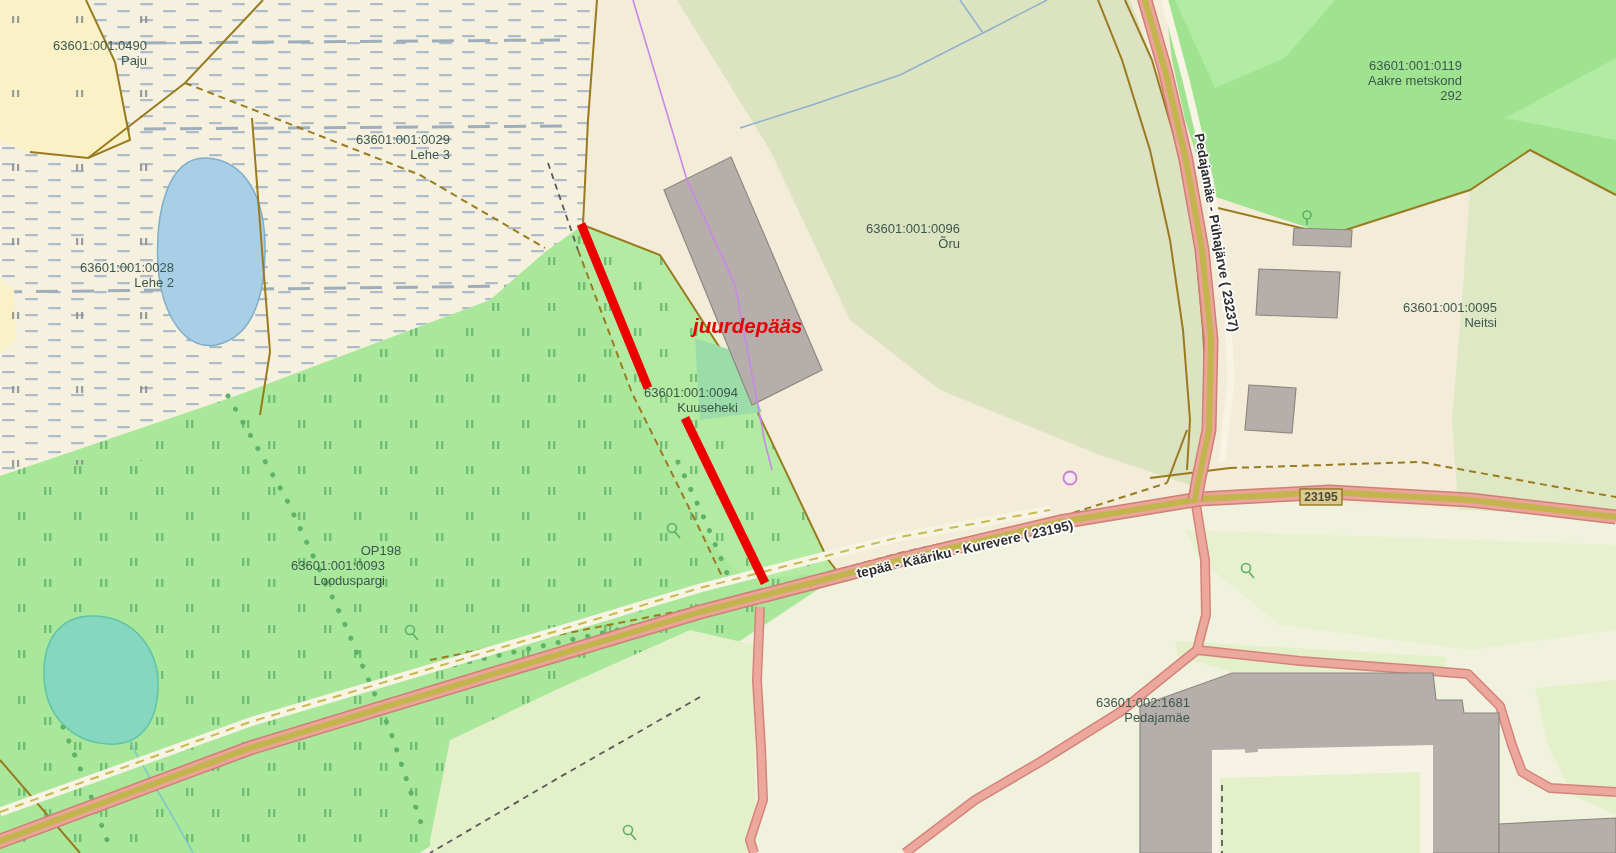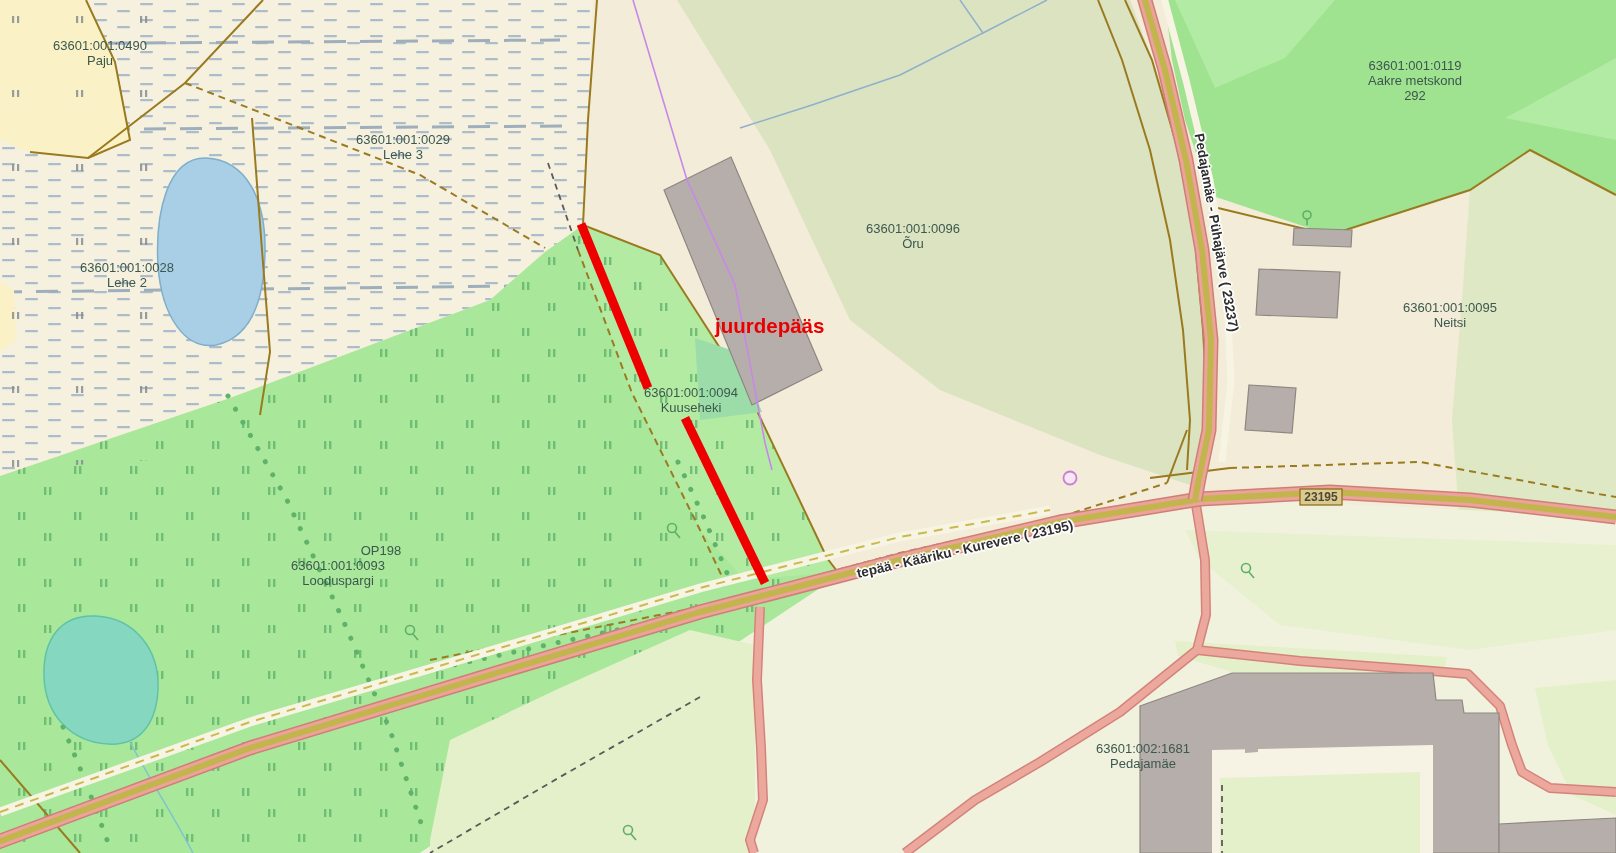--- a/index.html
+++ b/index.html
@@ -2,31 +2,31 @@
 <html><head>
 <meta charset="utf-8">
 <style>
   html,body{margin:0;padding:0;background:#e8e8e8;}
   .map{position:relative;width:1616px;height:853px;overflow:hidden;
        font-family:"Liberation Sans",sans-serif;background:#F2ECD8;}
   .map svg{position:absolute;left:0;top:0;}
   #base-svg{z-index:1;}
   #labels{position:absolute;left:0;top:0;width:1616px;height:853px;z-index:2;}
   #red-svg{z-index:3;pointer-events:none;}
-  .plabel{position:absolute;transform:translateX(-50%);text-align:center;
+  .plabel{position:absolute;transform:translateX(-50%);text-align:right;
           color:#3C584E;font-size:13px;line-height:15px;white-space:nowrap;}
   .rlabel{position:absolute;font-weight:bold;font-size:13.5px;color:#2e2e2e;white-space:nowrap;
           text-shadow:-1px -1px 0 #fff,1px -1px 0 #fff,-1px 1px 0 #fff,1px 1px 0 #fff,
                       -2px 0 1px #fff,2px 0 1px #fff,0 -2px 1px #fff,0 2px 1px #fff;}
   #road-label-23195{left:857px;top:566px;transform:rotate(-12.7deg);transform-origin:left center;}
   #road-label-23237{left:1199px;top:126px;transform:rotate(80deg);transform-origin:left center;}
   #shield-23195{position:absolute;left:1300px;top:489px;width:42px;height:16px;line-height:16px;
           text-align:center;font-size:12px;font-weight:bold;color:#4F4635;}
-  .annotation{position:absolute;left:715px;top:314px;z-index:4;color:#EA0000;
-          font-weight:bold;font-size:20.5px;white-space:nowrap;}
+  .annotation{position:absolute;left:693px;top:314px;z-index:4;color:#EA0000;
+          font-weight:bold;font-size:20.5px;white-space:nowrap;font-style:italic;}
 </style>
 </head>
 <body>
 
 <div class="map">
 
   <svg id="base-svg" width="1616" height="853" viewBox="0 0 1616 853">
     <defs>
       <pattern id="marsh" width="46" height="16" patternUnits="userSpaceOnUse">
         <rect x="2" y="3" width="13" height="2.2" rx="1" fill="#ADBCCB"></rect>
@@ -213,21 +213,21 @@
         <div>63601:001:0094</div>
         <div>Kuuseheki</div>
       </div>
       <div class="plabel" style="left: 381px; top: 543px;">
         <div>OP198</div>
       </div>
       <div class="plabel" style="left: 338px; top: 558px;">
         <div>63601:001:0093</div>
         <div>Looduspargi</div>
       </div>
-      <div class="plabel" style="left: 1143px; top: 695px; margin-top: 46px;">
+      <div class="plabel" style="left: 1143px; top: 695px;">
         <div>63601:002:1681</div>
         <div>Pedajamäe</div>
       </div>
     </div>
 
   <svg id="red-svg" width="1616" height="853" viewBox="0 0 1616 853">
     <g stroke="#EE0000" stroke-width="9" stroke-linecap="butt">
       <path d="M581,224 L648,388"></path>
       <path d="M685,418 L765,583"></path>
     </g>

